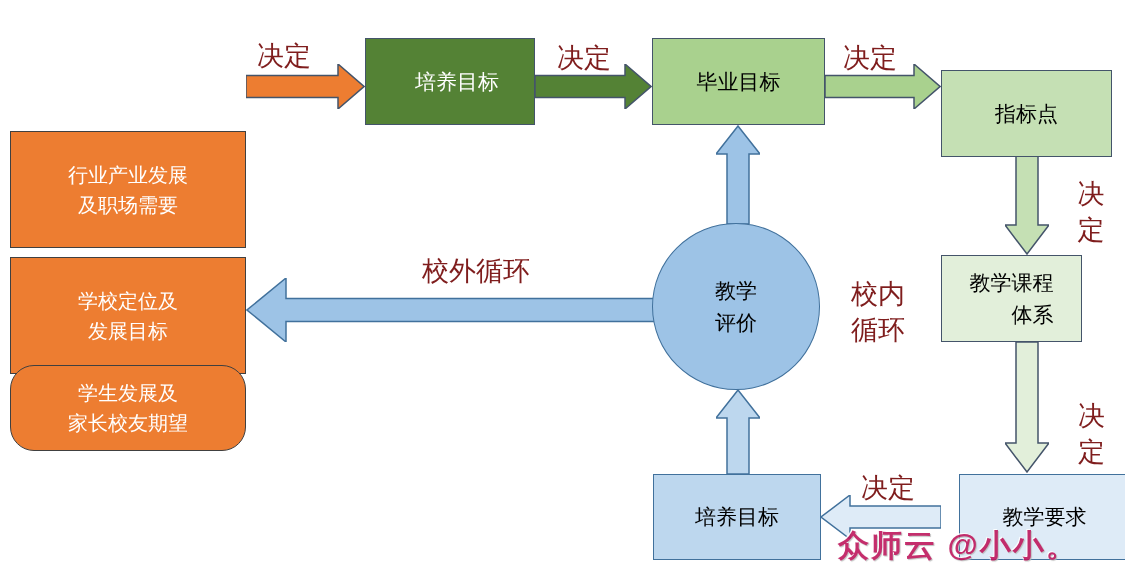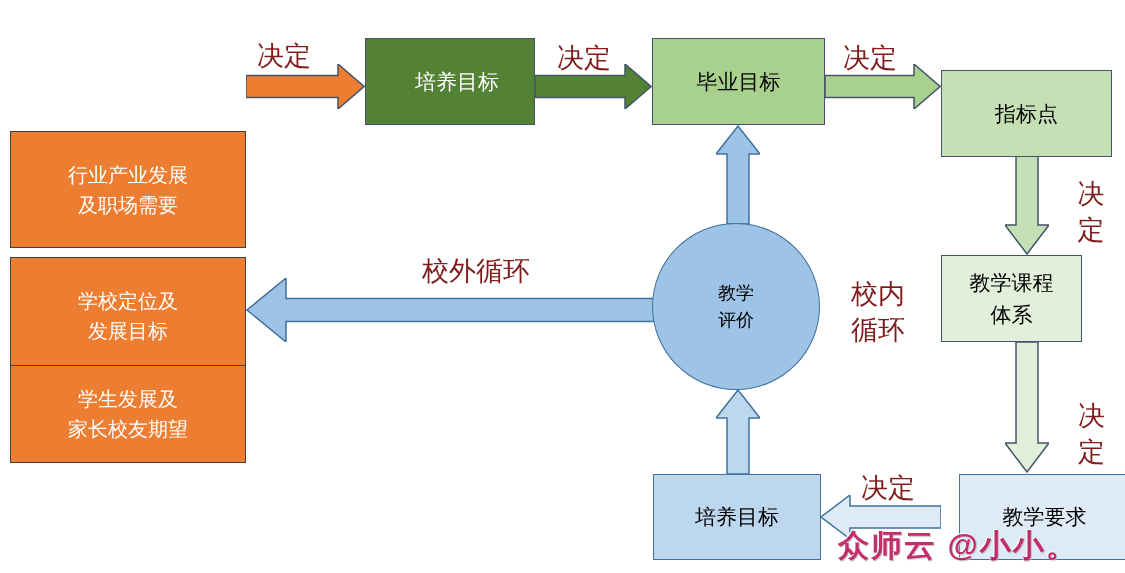--- a/index.html
+++ b/index.html
@@ -16,21 +16,21 @@
   .green-dark  { background:#548235; border:1px solid #44546A; color:#fff;padding-left:14px; }
   .green-mid   { background:#A9D18E; border:1px solid #44546A; }
   .green-light { background:#C5E0B4; border:1px solid #44546A; }
   .green-pale  { background:#E2EFDA; border:1px solid #44546A; }
   .blue-pale   { background:#DEEBF7; border:1px solid #41719C; }
   .blue-light  { background:#BDD7EE; border:1px solid #41719C; }
   .circle {
     position:absolute; left:652px; top:223px; width:168px; height:167px;
     background:#9DC3E6; border:1.5px solid #41719C; border-radius:50%;
     display:flex; align-items:center; justify-content:center; text-align:center;
-    white-space:pre-line; box-sizing:border-box; font-size:18px; line-height:1.5; color:#000;
+    white-space:pre-line; box-sizing:border-box; font-size:21px; line-height:1.5; color:#000;
   }
   .lbl {
     position:absolute; font-size:27px; color:#7f1d1d; text-align:right;
     white-space:pre-line; line-height:1.35; transform:translate(-50%,0);
   }
   .arrow { position:absolute; display:block; }
   .s-dark { stroke:#44546A; stroke-width:1.5px; }
   .s-blue { stroke:#41719C; stroke-width:1.5px; }
   .watermark {
     position:absolute; left:838px; top:525px; font-size:31px; font-weight:bold;
@@ -76,28 +76,28 @@
   </svg>
 
   <svg class="arrow" style="left:246px; top:278px;" width="410" height="64" viewBox="0 0 410 64">
     <polygon class="s-blue" points="410,20.5 40,20.5 40,0 1,32 40,64 40,43.5 410,43.5" fill="#9DC3E6"></polygon>
   </svg>
 
   <div class="box orange" style="top:131px;">行业产业发展
 及职场需要</div>
   <div class="box orange" style="top:257px;">学校定位及
 发展目标</div>
-  <div class="box orange" style="top:365px; height:98px;">学生发展及
+  <div class="box orange" style="top:365px; height:86px;border-radius:24px;">学生发展及
 家长校友期望</div>
 
   <div class="box green-dark" style="left:365px; top:38px; width:170px; height:87px;">培养目标</div>
   <div class="box green-mid" style="left:652px; top:38px; width:173px; height:87px;">毕业目标</div>
   <div class="box green-light" style="left:941px; top:38px; width:171px; height:87px;margin-top:32px;">指标点</div>
 
-  <div class="box green-pale" style="left:941px; top:255px; width:141px; height:87px;">教学课程
+  <div class="box green-pale" style="left:941px; top:255px; width:141px; height:87px;text-align:right;">教学课程
 体系</div>
   <div class="box blue-pale" style="left:941px; top:474px; width:171px; height:86px;margin-left:18px;">教学要求</div>
   <div class="box blue-light" style="left:653px; top:474px; width:168px; height:86px;">培养目标</div>
 
   <div class="circle">教学
 评价</div>
 
   <div class="lbl" style="left:284px; top:38px;">决定</div>
   <div class="lbl" style="left:584px; top:40px;">决定</div>
   <div class="lbl" style="left:870px; top:40px;">决定</div>

